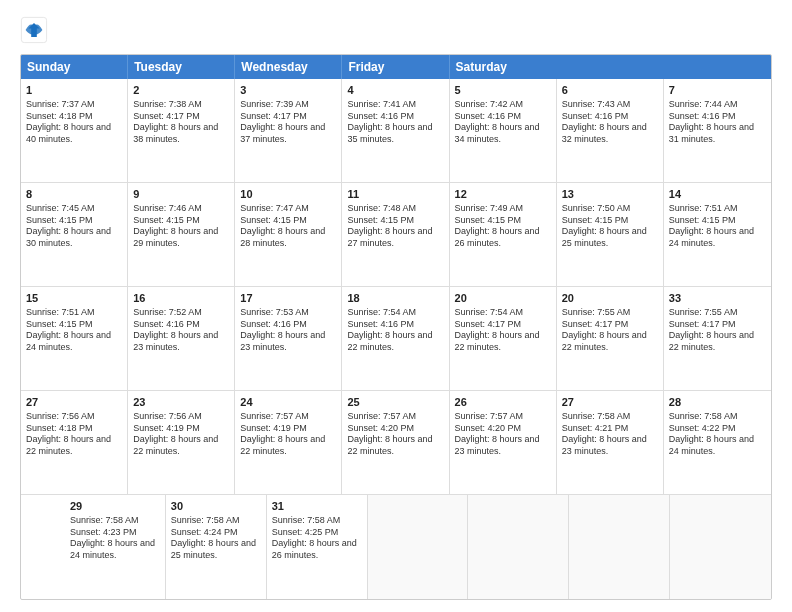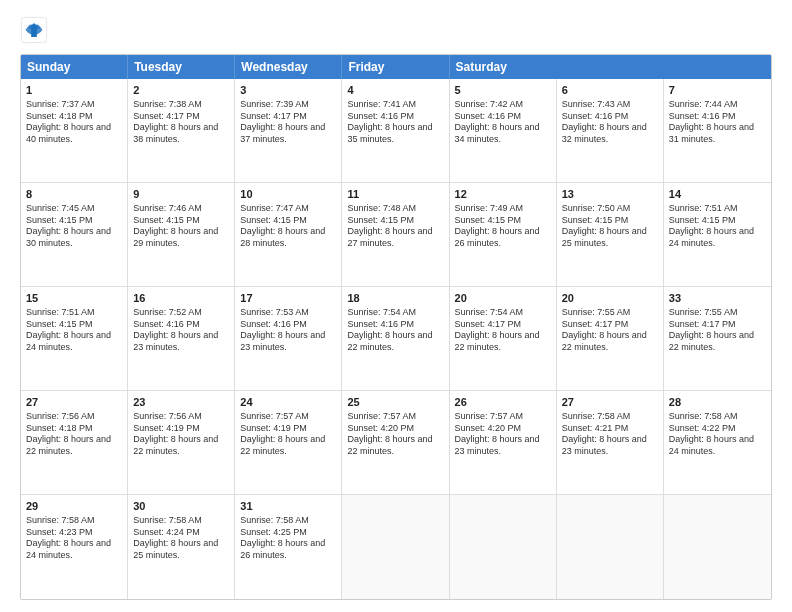--- a/index.html
+++ b/index.html
@@ -76,21 +76,21 @@
     .cal-body {
       flex: 1;
       display: grid;
       grid-template-rows: repeat(5, 1fr);
     }
     .cal-row {
       display: grid;
       grid-template-columns: repeat(7, 1fr);
       border-bottom: 1px solid #ddd;
     }
-    .cal-row:last-child { border-bottom: none; }
+    .cal-row:last-child { border-bottom: none; margin-left: 44px; }
     .cal-cell {
       border-right: 1px solid #ddd;
       padding: 4px 5px;
       font-size: 9.5px;
       color: #333;
       line-height: 1.35;
       vertical-align: top;
       background: #fff;
     }
     .cal-cell:last-child { border-right: none; }

